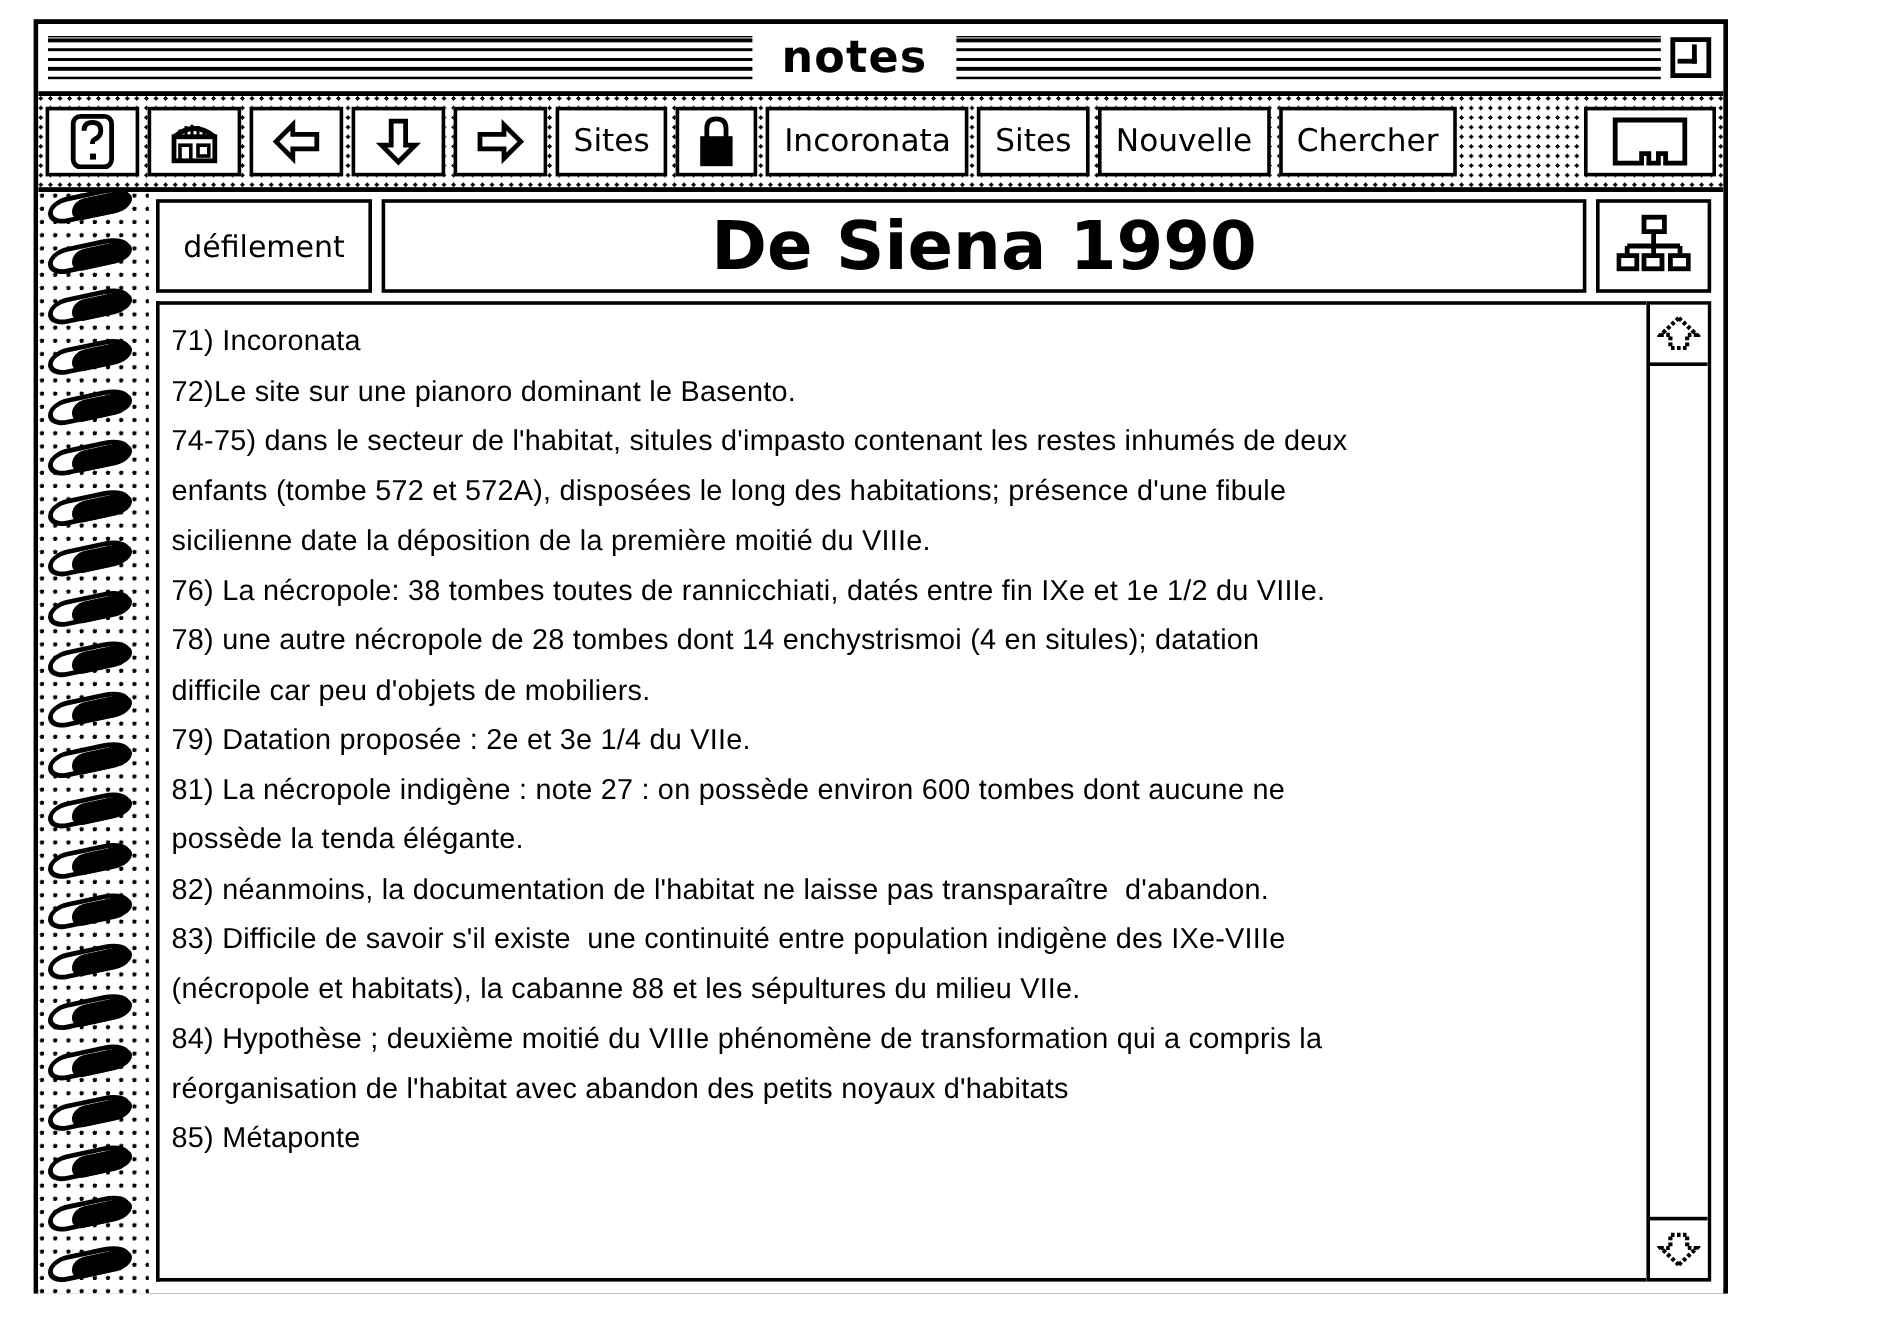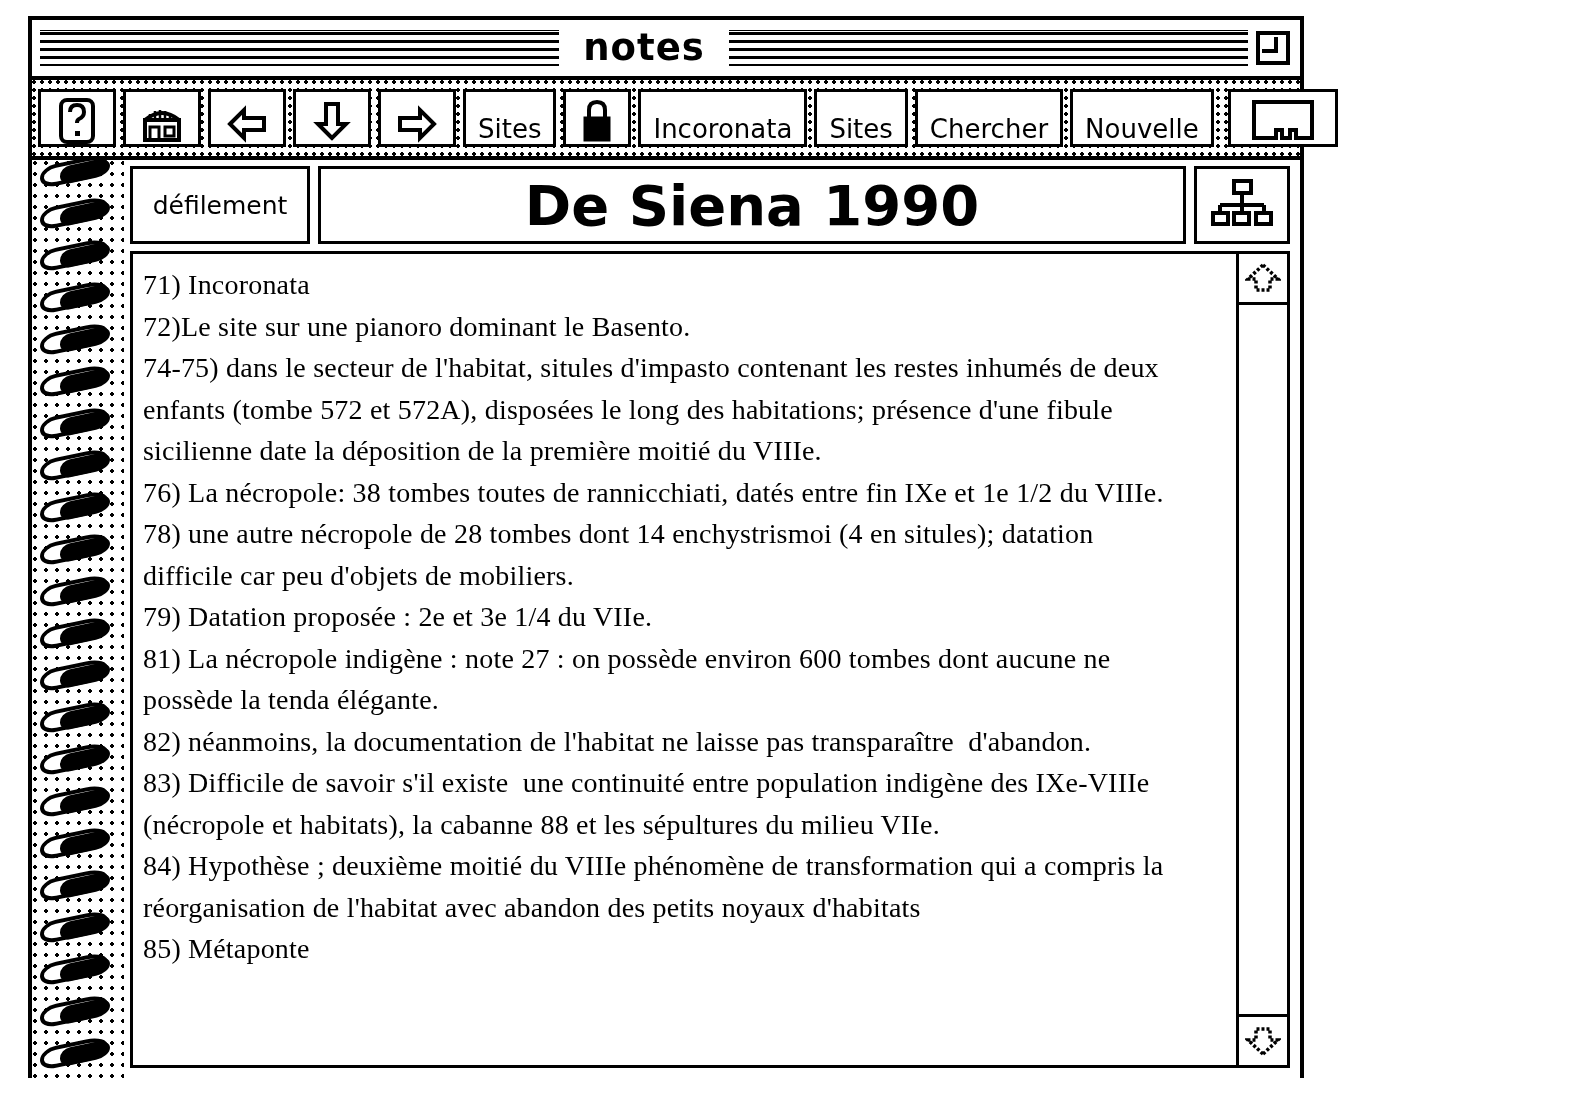--- a/index.html
+++ b/index.html
@@ -12,21 +12,21 @@
     height: 1108px;
     font-family: "DejaVu Sans Mono", monospace;
     -webkit-font-smoothing: none;
   }
 
   
   #window {
     position: absolute;
     left: 28px;
     top: 16px;
-    width: 1276px;
+    width: 1412px;
     height: 1062px;
     border: 4px solid #000;
     background: #fff;
     box-sizing: border-box;
   }
 
   
   #titlebar {
     position: relative;
     height: 56px;
@@ -91,21 +91,21 @@
     padding: 0 6px;
     box-sizing: border-box;
     gap: 7px;
   }
   .tbtn {
     background: #fff;
     border: 3px solid #000;
     height: 58px;
     box-sizing: border-box;
     display: flex;
-    align-items: flex-end;
+    align-items: center;
     justify-content: center;
     padding: 0 12px;
     font-family: "DejaVu Sans", sans-serif;
     font-size: 26px;
     color: #000;
     white-space: nowrap;
     cursor: default;
     flex: 0 0 auto;
   }
   .tbtn.icon-btn { width: 78px; padding: 0; }
@@ -227,22 +227,22 @@
   #note-field {
     flex: 1 1 auto;
     border: 3px solid #000;
     border-right: none;
     background: #fff;
     box-sizing: border-box;
     padding: 10px 14px 0 10px;
     overflow: hidden;
   }
   #note-lines {
-    font-family: Liberation Serif, serif;
-    font-size: 28px;
+    font-family: Liberation Sans, sans-serif;
+    font-size: 24px;
     line-height: 41.5px;
     color: #000;
     letter-spacing: 0.2px;
     white-space: pre-wrap;
   }
   #note-lines .nl { display: block; }
 
   
   #scrollbar {
     flex: 0 0 auto;
@@ -330,25 +330,25 @@
 
     <div class="tbtn">
       <span>Incoronata</span>
     </div>
 
     <div class="tbtn">
       <span>Sites</span>
     </div>
 
     <div class="tbtn">
+      <span>Nouvelle</span>
+    </div>
+
+    <div class="tbtn">
       <span>Chercher</span>
-    </div>
-
-    <div class="tbtn">
-      <span>Nouvelle</span>
     </div>
 
     <div id="toolbar-spacer"></div>
 
     <div class="tbtn icon-btn-wide">
       <svg class="glyph" width="74" height="48" viewBox="0 0 74 48">
         <path d="M8 6 L66 6 L66 42 L50 42 L50 34 L44 34 L44 42 L36 42 L36 34 L30 34 L30 42 L8 42 Z" fill="none" stroke="#000" stroke-width="4" stroke-linejoin="miter"></path>
       </svg>
     </div>
 

